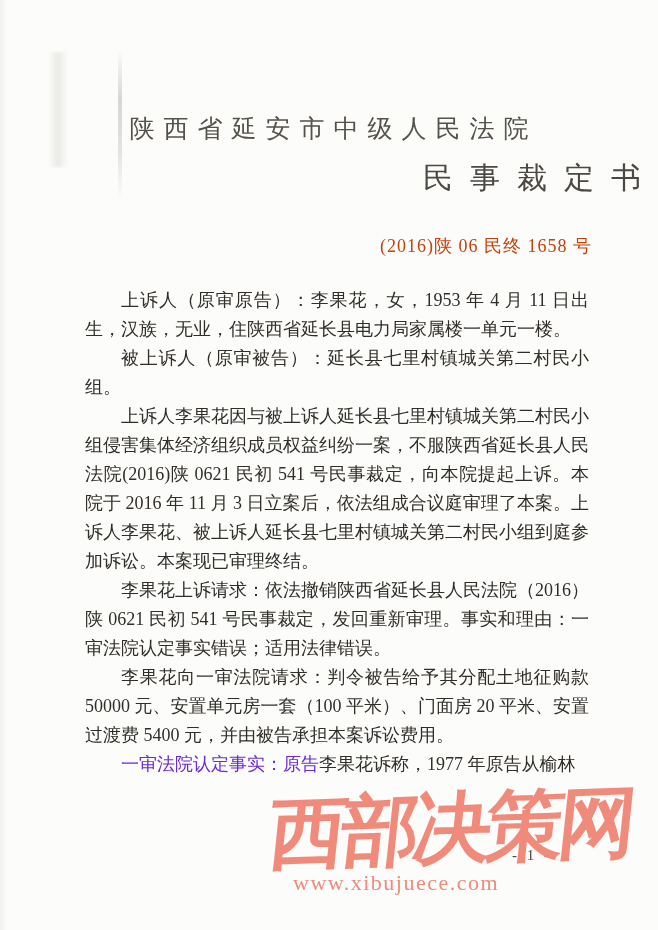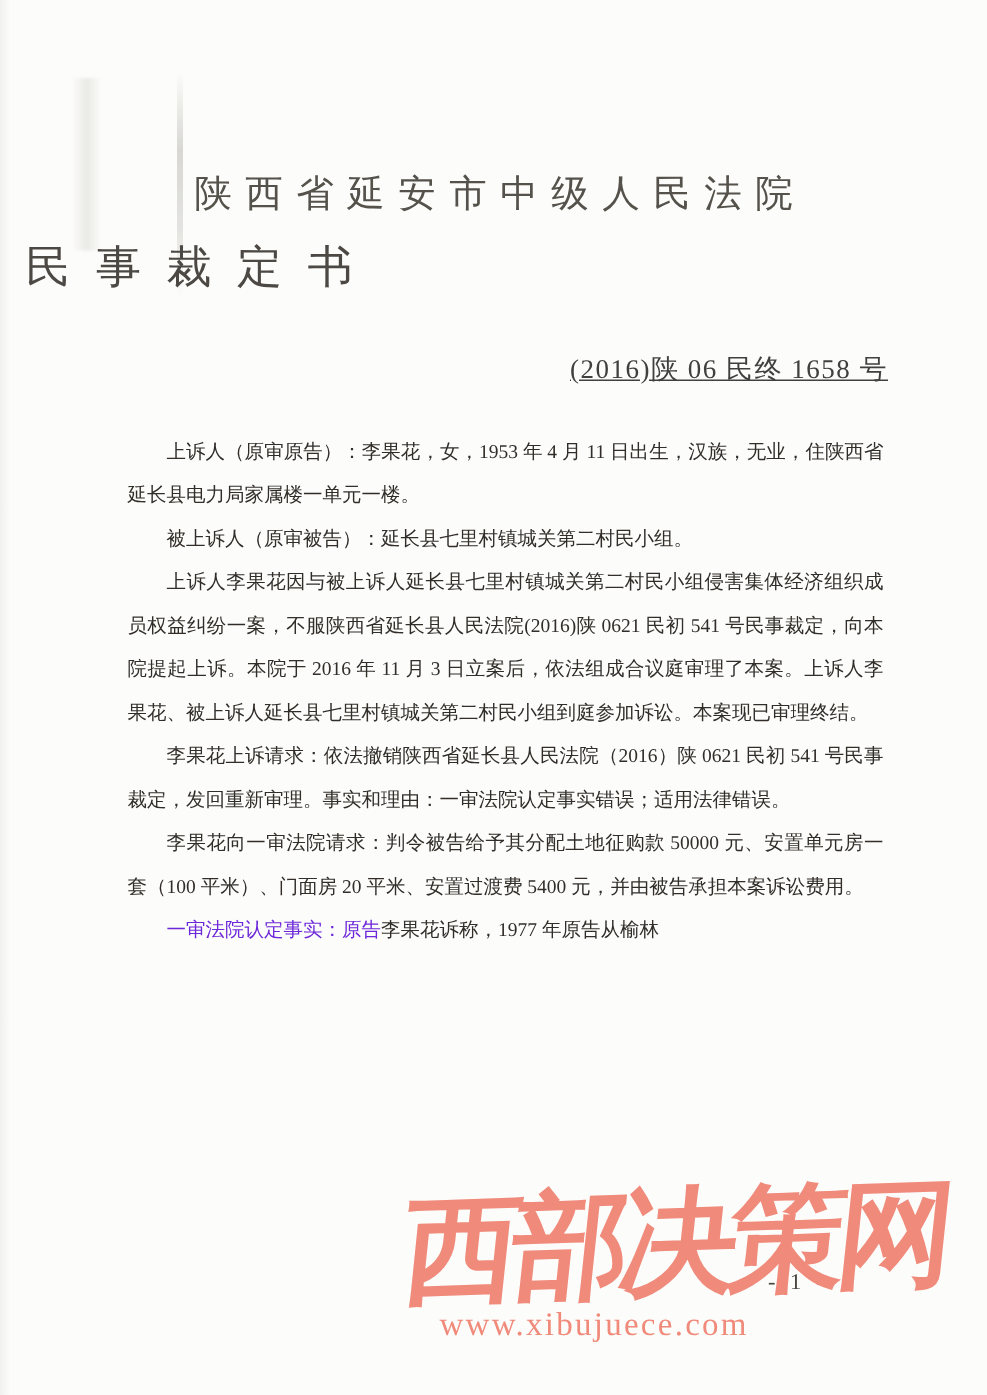--- a/index.html
+++ b/index.html
@@ -45,43 +45,42 @@
     font-size: 25px;
     font-weight: 400;
     letter-spacing: 9px;
     text-indent: 9px;
     color: #55514b;
   }
   .doc-type {
     position: absolute;
     top: 158px;
     width: 100%;
-    text-align: left;
+    text-align: right;
     font-size: 30px;
     font-weight: 400;
     letter-spacing: 17px;
     text-indent: 17px;
     color: #4c4843;
   }
   .case-number {
     position: absolute;
     top: 234px;
     right: 66px;
     font-size: 18px;
     letter-spacing: 1px;
-    color: #404040;
-    text-decoration: underline;
+    color: #c2410c;
   }
 
   .doc-body {
     position: absolute;
     left: 85px;
     top: 286px;
     width: 504px;
-    font-size: 13px;
+    font-size: 18px;
     line-height: 29px;
     text-align: justify;
     color: #312e2a;
   }
   .doc-body p {
     text-indent: 2em;
   }
   .faded-text {
     color: #6d28d9;
   }

